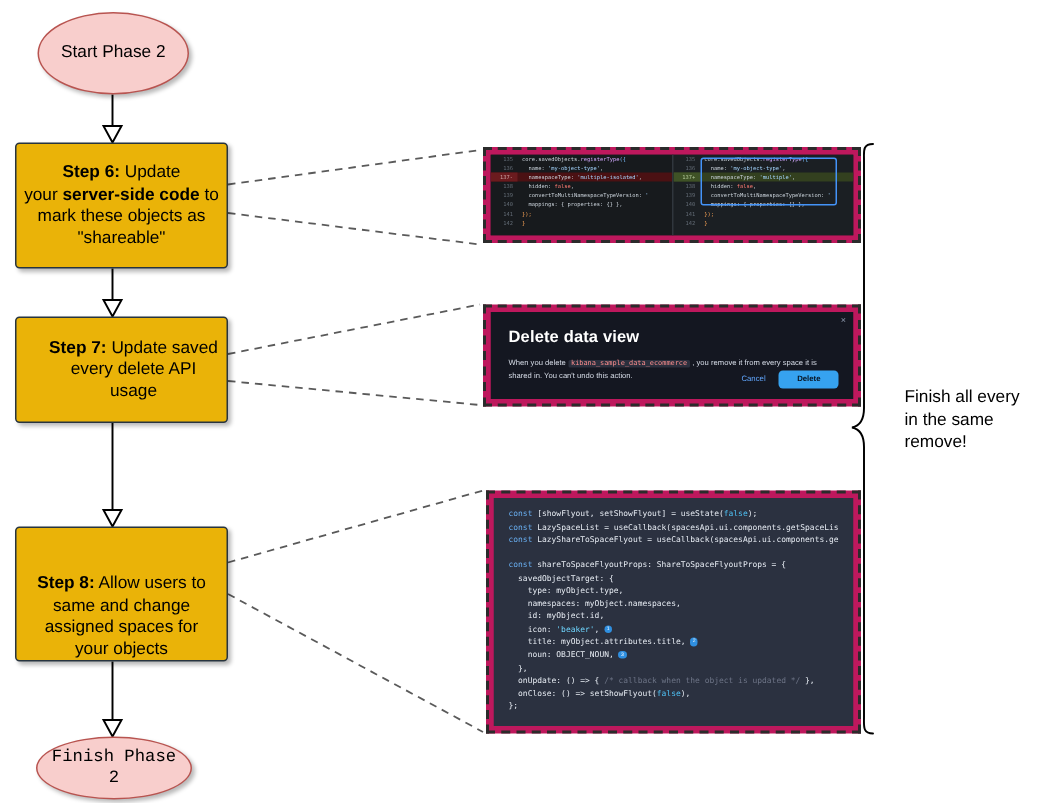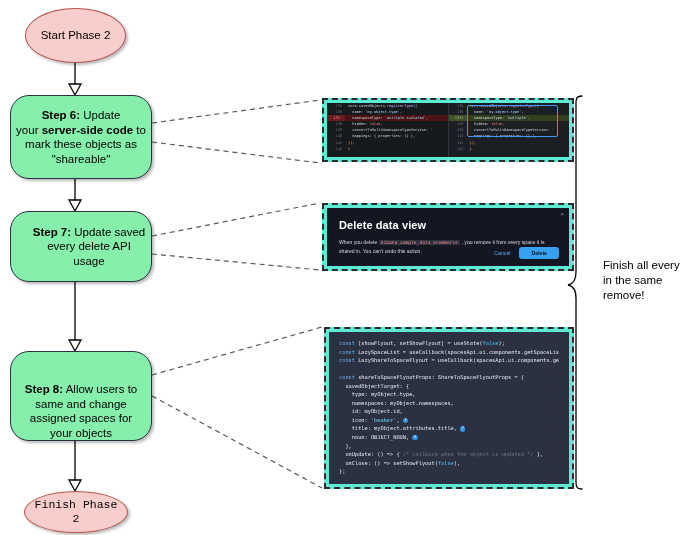--- a/index.html
+++ b/index.html
@@ -17,31 +17,31 @@
     display:flex;align-items:center;justify-content:center;
     text-align:center;color:#000;
     font-size:11.5px;line-height:14.5px;
     box-shadow:2px 2px 3px rgba(0,0,0,0.28);
   }
   .terminator{
     border-radius:50%;
     background:#f8cecc;border:1.3px solid #b85450;
   }
   .process{
-    border-radius:19px;
-    background:#86efac;border:1.3px solid #27343f;
+    border-radius:3px;
+    background:#eab308;border:1.3px solid #27343f;
   }
   .node .txt{padding:0 5px;}
   .node b{font-weight:bold;}
 
   
   .shot{
     position:absolute;box-sizing:border-box;
     border:2px dashed #2b2b2b;
-    background:#5eead4;
+    background:#be185d;
     padding:3px;
   }
   .shot-inner{width:100%;height:100%;overflow:hidden;position:relative;}
 
   
   .diff{
     display:flex;width:100%;height:100%;
     background:#1b1f23;
     font-family:"DejaVu Sans Mono", monospace;
     font-size:3.6px;line-height:6.1px;

